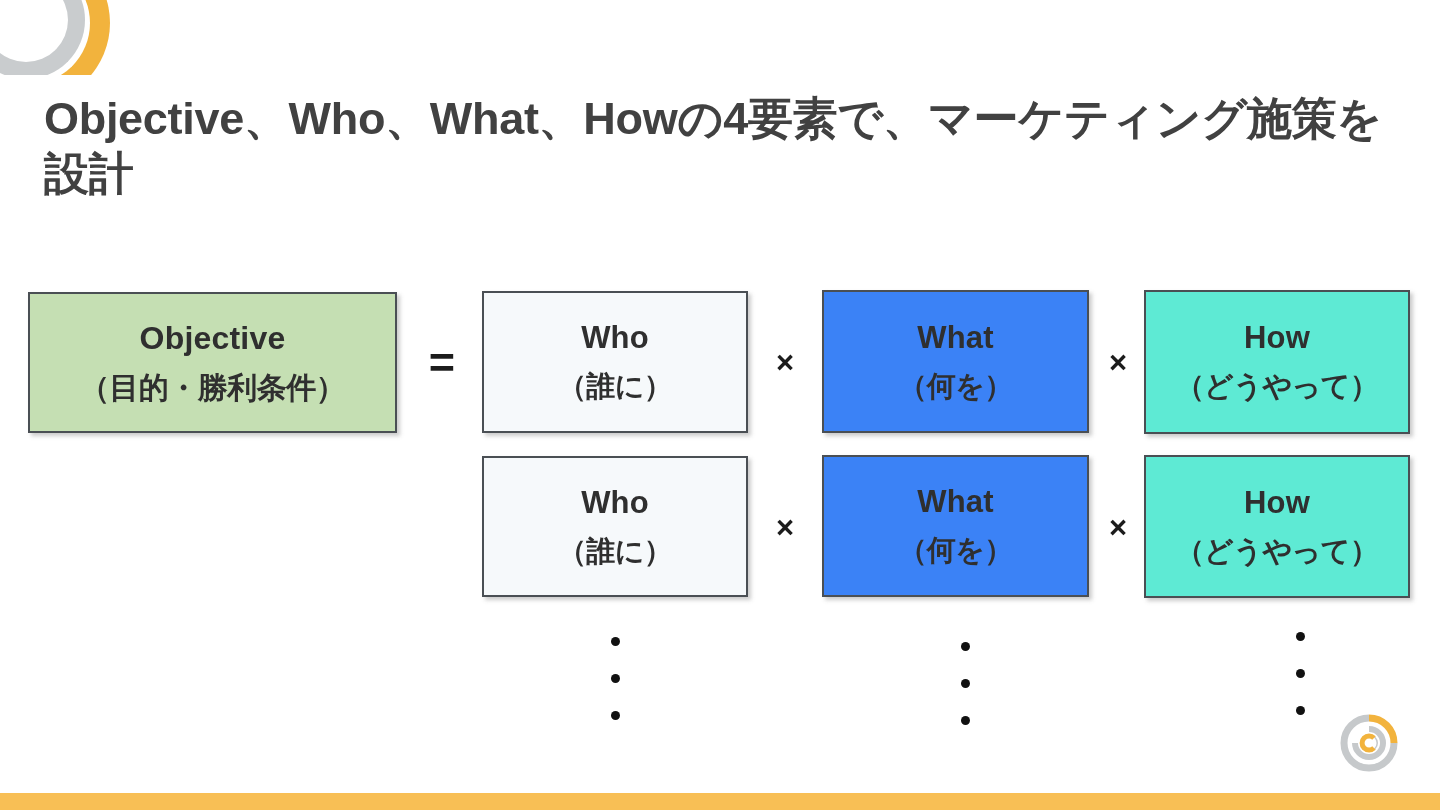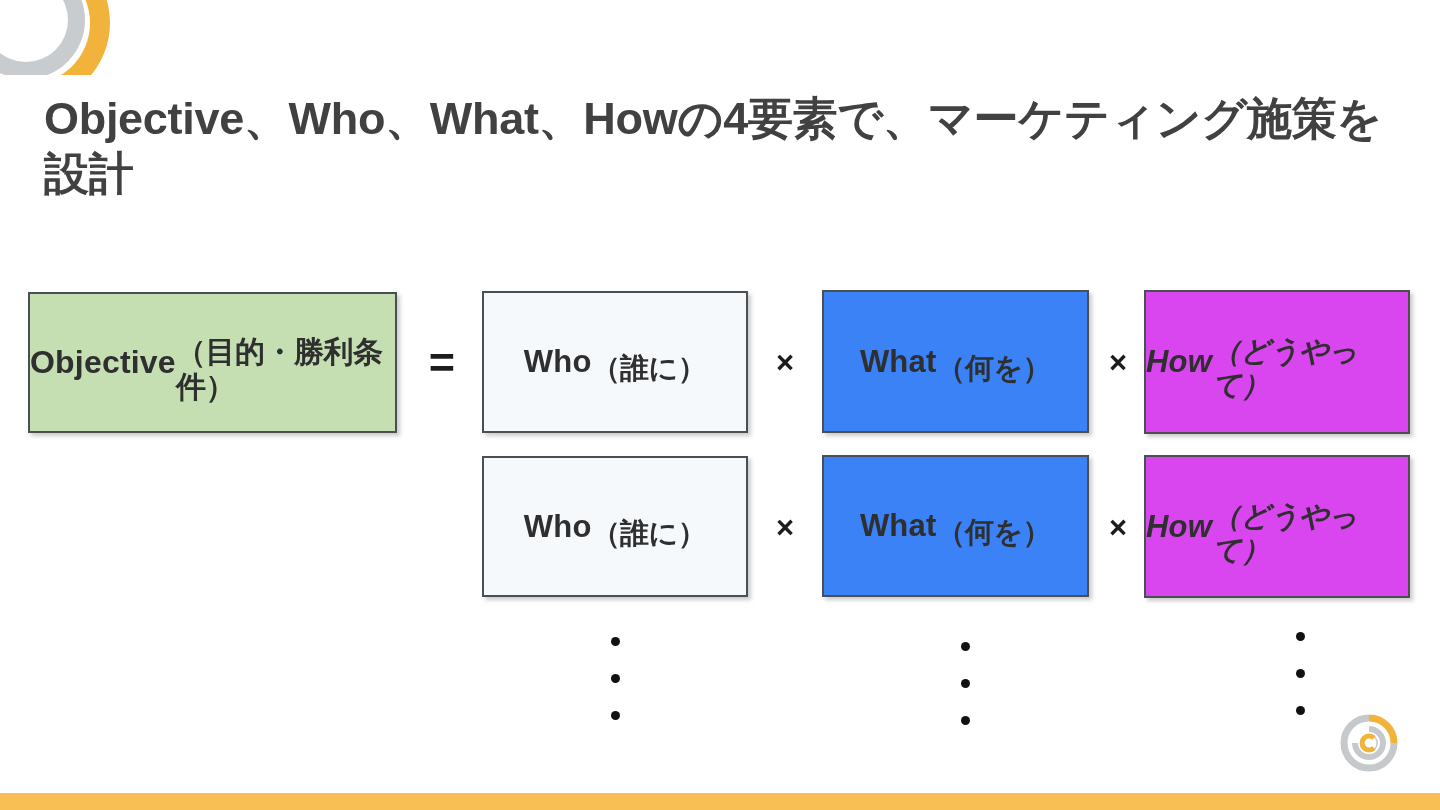--- a/index.html
+++ b/index.html
@@ -82,21 +82,21 @@
     width: 1440px;
     height: 810px;
   }
 
   .box {
     position: absolute;
     box-sizing: border-box;
     border: 2px solid #4a4f54;
     box-shadow: 3px 3px 4px rgba(120,120,120,0.38);
     display: flex;
-    flex-direction: row;
+    flex-direction: column;
     align-items: center;
     justify-content: center;
     color: #2f2f2f;
     font-weight: bold;
     line-height: 1.16;
   }
   .box .en {
     font-size: 31px;
     letter-spacing: 0.2px;
   }
@@ -116,22 +116,21 @@
   .box-objective .en { font-size: 32px; }
   .box-objective .jp { font-size: 30px; }
 
   .box-who {
     background: #f6f9fb;
   }
   .box-what {
     background: #3b82f6;
   }
   .box-how {
-    background: #d946ef;
-    font-style: italic;
+    background: #5eead4;
   }
 
   .row1 .box-who   { left: 482px;  top: 291px; width: 266px; height: 142px; }
   .row1 .box-what  { left: 822px;  top: 290px; width: 267px; height: 143px; }
   .row1 .box-how   { left: 1144px; top: 290px; width: 266px; height: 144px; }
 
   .row2 .box-who   { left: 482px;  top: 456px; width: 266px; height: 141px; }
   .row2 .box-what  { left: 822px;  top: 455px; width: 267px; height: 142px; }
   .row2 .box-how   { left: 1144px; top: 455px; width: 266px; height: 143px; }
 

